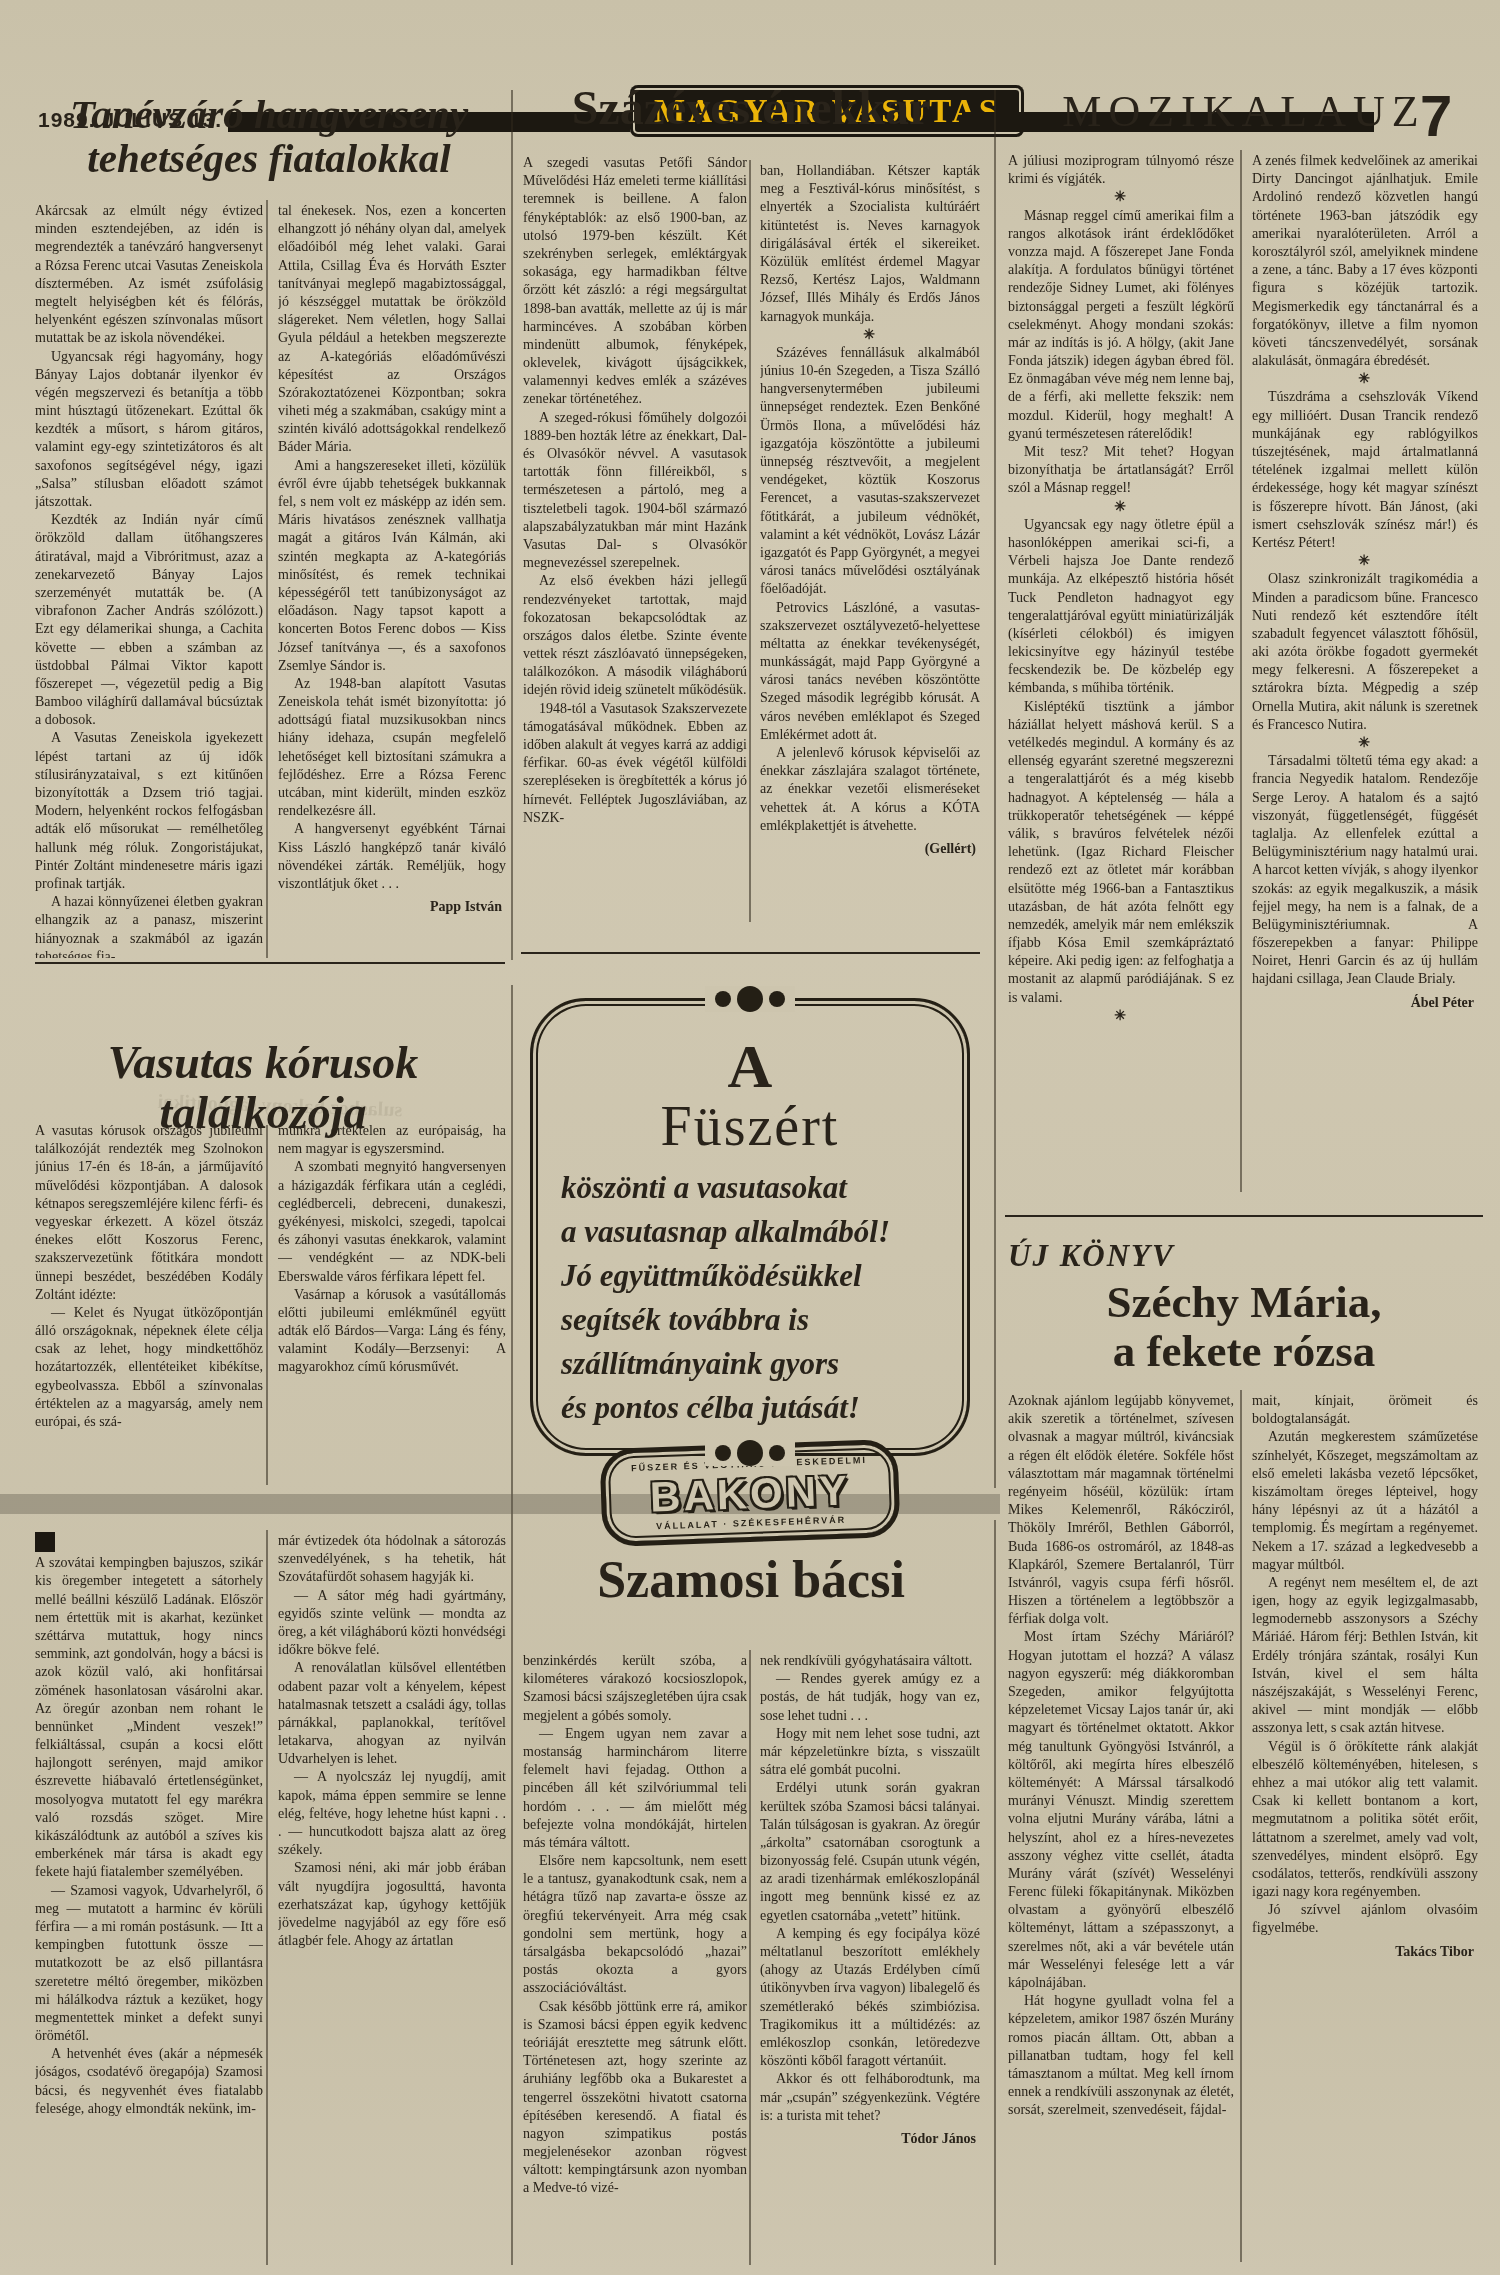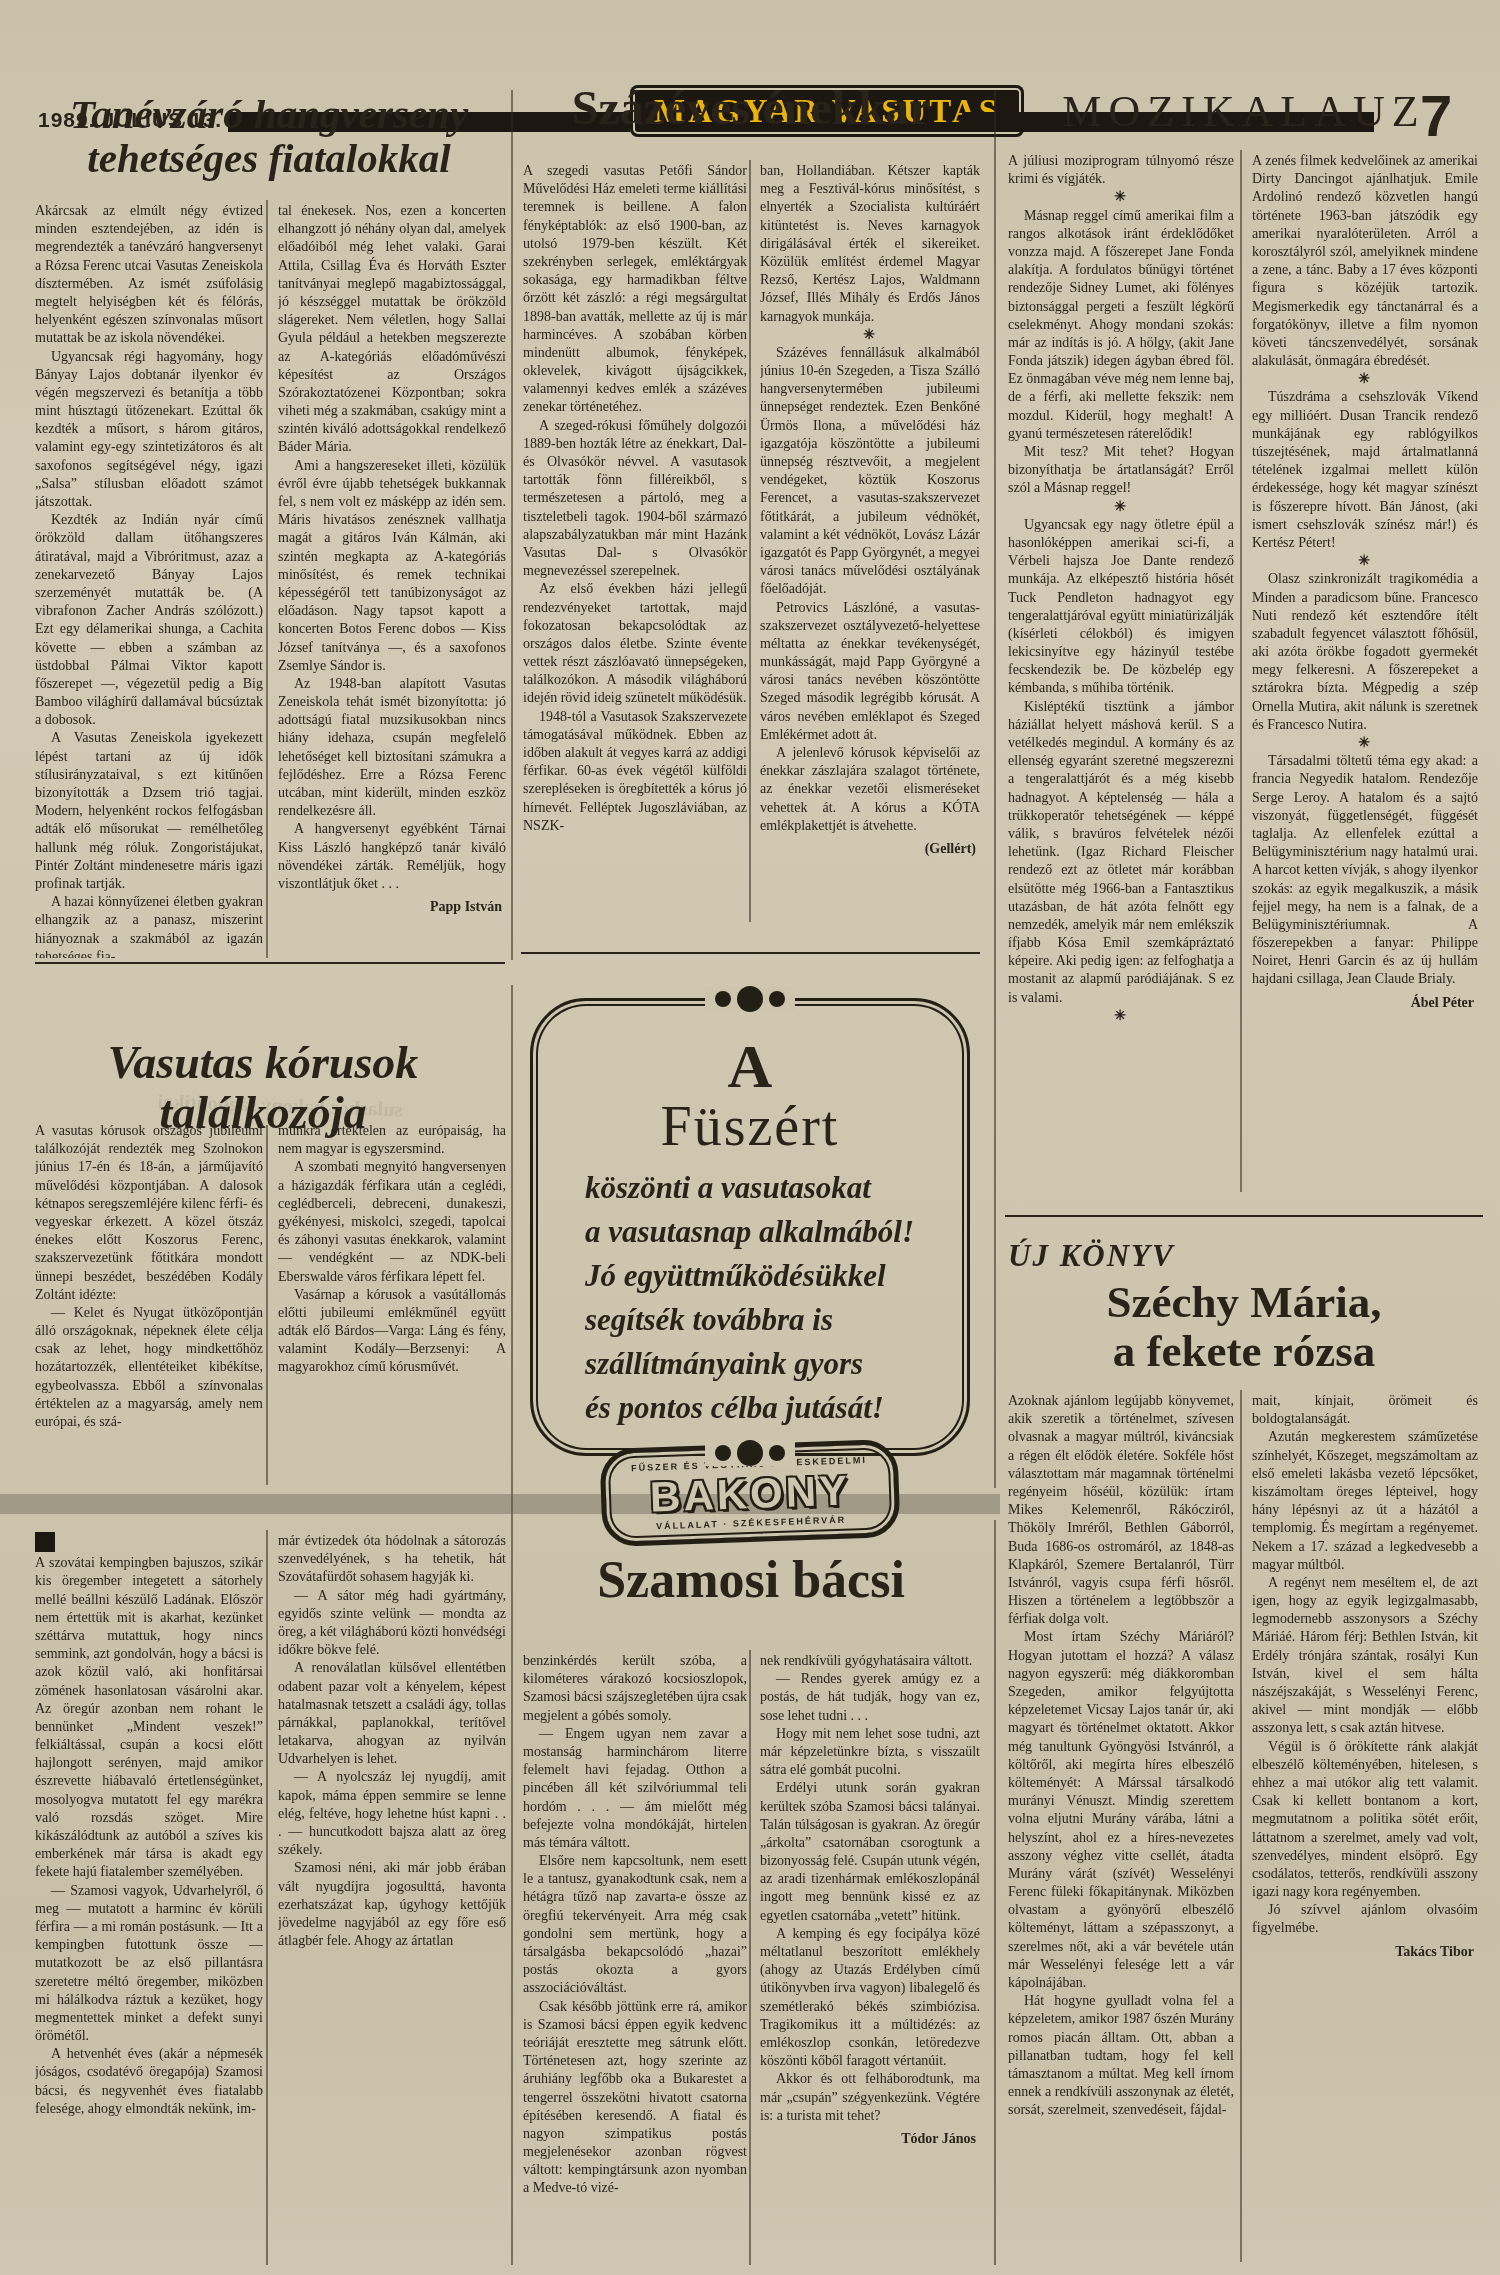--- a/index.html
+++ b/index.html
@@ -38,21 +38,21 @@
     position:absolute;border:3px solid #241f15;border-radius:56px;
     box-shadow:inset 0 0 0 3px #cdc5ae, inset 0 0 0 5px #241f15;
     text-align:center;
   }
   .ad-orn{position:absolute;left:50%;transform:translateX(-50%);display:flex;align-items:center;gap:6px;background:#cdc5ae;padding:0 10px;}
   .dot{background:#241f15;border-radius:50%;}
   .dot.s{width:16px;height:16px;}
   .dot.b{width:26px;height:26px;}
   .ad-a{font-size:62px;font-weight:bold;line-height:1;margin-top:34px;}
   .ad-fuszert{font-size:56px;font-weight:normal;letter-spacing:2px;line-height:1.05;}
-  .ad-script{font-style:italic;font-weight:bold;font-size:31px;line-height:1.42;white-space:pre-line;text-align:left;padding-left:52px;margin-top:10px;}
+  .ad-script{font-style:italic;font-weight:bold;font-size:31px;line-height:1.42;white-space:pre-line;text-align:left;padding-left:28px;margin-top:10px;}
   .bakony{
     position:relative;display:inline-block;margin-top:14px;padding:10px 26px 8px;
     border:5px solid #241f15;border-radius:34px;transform:rotate(-2deg);
     box-shadow:inset 0 0 0 3px #cdc5ae, inset 0 0 0 5px #241f15;
   }
   .bakony-word{
     font-family:"Liberation Sans", sans-serif;font-weight:bold;font-size:42px;letter-spacing:3px;color:#cdc5ae;
     text-shadow:-2px -2px 0 #241f15,2px -2px 0 #241f15,-2px 2px 0 #241f15,2px 2px 0 #241f15,3px 3px 0 #241f15;
   }
   .bakony-small{font-family:"Liberation Sans", sans-serif;font-size:9px;font-weight:bold;letter-spacing:2px;color:#241f15;line-height:1.2;}
@@ -104,21 +104,21 @@
   <div>
       <p>tal énekesek. Nos, ezen a koncerten elhangzott jó néhány olyan dal, amelyek előadóiból még lehet valaki. Garai Attila, Csillag Éva és Horváth Eszter tanítványai meglepő magabiztossággal, jó készséggel mutattak be örökzöld slágereket. Nem véletlen, hogy Sallai Gyula például a hetekben megszerezte az A-kategóriás előadóművészi képesítést az Országos Szórakoztatózenei Központban; sokra viheti még a szakmában, csakúgy mint a szintén kiváló adottságokkal rendelkező Báder Mária.</p>
       <p>Ami a hangszereseket illeti, közülük évről évre újabb tehetségek bukkannak fel, s nem volt ez másképp az idén sem. Máris hivatásos zenésznek vallhatja magát a gitáros Iván Kálmán, aki szintén megkapta az A-kategóriás minősítést, és remek technikai képességéről tett tanúbizonyságot az előadáson. Nagy tapsot kapott a koncerten Botos Ferenc dobos — Kiss József tanítványa —, és a saxofonos Zsemlye Sándor is.</p>
       <p>Az 1948-ban alapított Vasutas Zeneiskola tehát ismét bizonyította: jó adottságú fiatal muzsikusokban nincs hiány idehaza, csupán megfelelő lehetőséget kell biztosítani számukra a fejlődéshez. Erre a Rózsa Ferenc utcában, mint kiderült, minden eszköz rendelkezésre áll.</p>
       <p>A hangversenyt egyébként Tárnai Kiss László hangképző tanár kiváló növendékei zárták. Reméljük, hogy viszontlátjuk őket . . .</p>
     </div>
   <div class="byline">Papp István</div>
 </div>
 
 <div class="abs hl" style="left:521px;top:82px;width:460px;font-size:48px;font-weight:bold;">Százéves énekkar</div>
-<div class="col" style="left:523px;top:162px;width:224px;height:758px;">
+<div class="col" style="left:523px;top:154px;width:224px;height:758px;">
     <p>A szegedi vasutas Petőfi Sándor Művelődési Ház emeleti terme kiállítási teremnek is beillene. A falon fényképtablók: az első 1900-ban, az utolsó 1979-ben készült. Két szekrényben serlegek, emléktárgyak sokasága, egy harmadikban féltve őrzött két zászló: a régi megsárgultat 1898-ban avatták, mellette az új is már harmincéves. A szobában körben mindenütt albumok, fényképek, oklevelek, kivágott újságcikkek, valamennyi kedves emlék a százéves zenekar történetéhez.</p>
     <p>A szeged-rókusi főműhely dolgozói 1889-ben hozták létre az énekkart, Dal- és Olvasókör névvel. A vasutasok tartották fönn filléreikből, s természetesen a pártoló, meg a tiszteletbeli tagok. 1904-ből származó alapszabályzatukban már mint Hazánk Vasutas Dal- s Olvasókör megnevezéssel szerepelnek.</p>
     <p>Az első években házi jellegű rendezvényeket tartottak, majd fokozatosan bekapcsolódtak az országos dalos életbe. Szinte évente vettek részt zászlóavató ünnepségeken, találkozókon. A második világháború idején rövid ideig szünetelt működésük.</p>
     <p>1948-tól a Vasutasok Szakszervezete támogatásával működnek. Ebben az időben alakult át vegyes karrá az addigi férfikar. 60-as évek végétől külföldi szerepléseken is öregbítették a kórus jó hírnevét. Felléptek Jugoszláviában, az NSZK-</p>
   </div>
 <div class="col" style="left:760px;top:162px;width:220px;height:758px;">
   <div>
       <p>ban, Hollandiában. Kétszer kapták meg a Fesztivál-kórus minősítést, s elnyerték a Szocialista kultúráért kitüntetést is. Neves karnagyok dirigálásával érték el sikereiket. Közülük említést érdemel Magyar Rezső, Kertész Lajos, Waldmann József, Illés Mihály és Erdős János karnagyok munkája.</p>
       <p class="sep">✳</p>
       <p>Százéves fennállásuk alkalmából június 10-én Szegeden, a Tisza Szálló hangversenytermében jubileumi ünnepséget rendeztek. Ezen Benkőné Ürmös Ilona, a művelődési ház igazgatója köszöntötte a jubileumi ünnepség résztvevőit, a megjelent vendégeket, köztük Koszorus Ferencet, a vasutas-szakszervezet főtitkárát, a jubileum védnökét, valamint a két védnököt, Lovász Lázár igazgatót és Papp Györgynét, a megyei városi tanács művelődési osztályának főelőadóját.</p>

